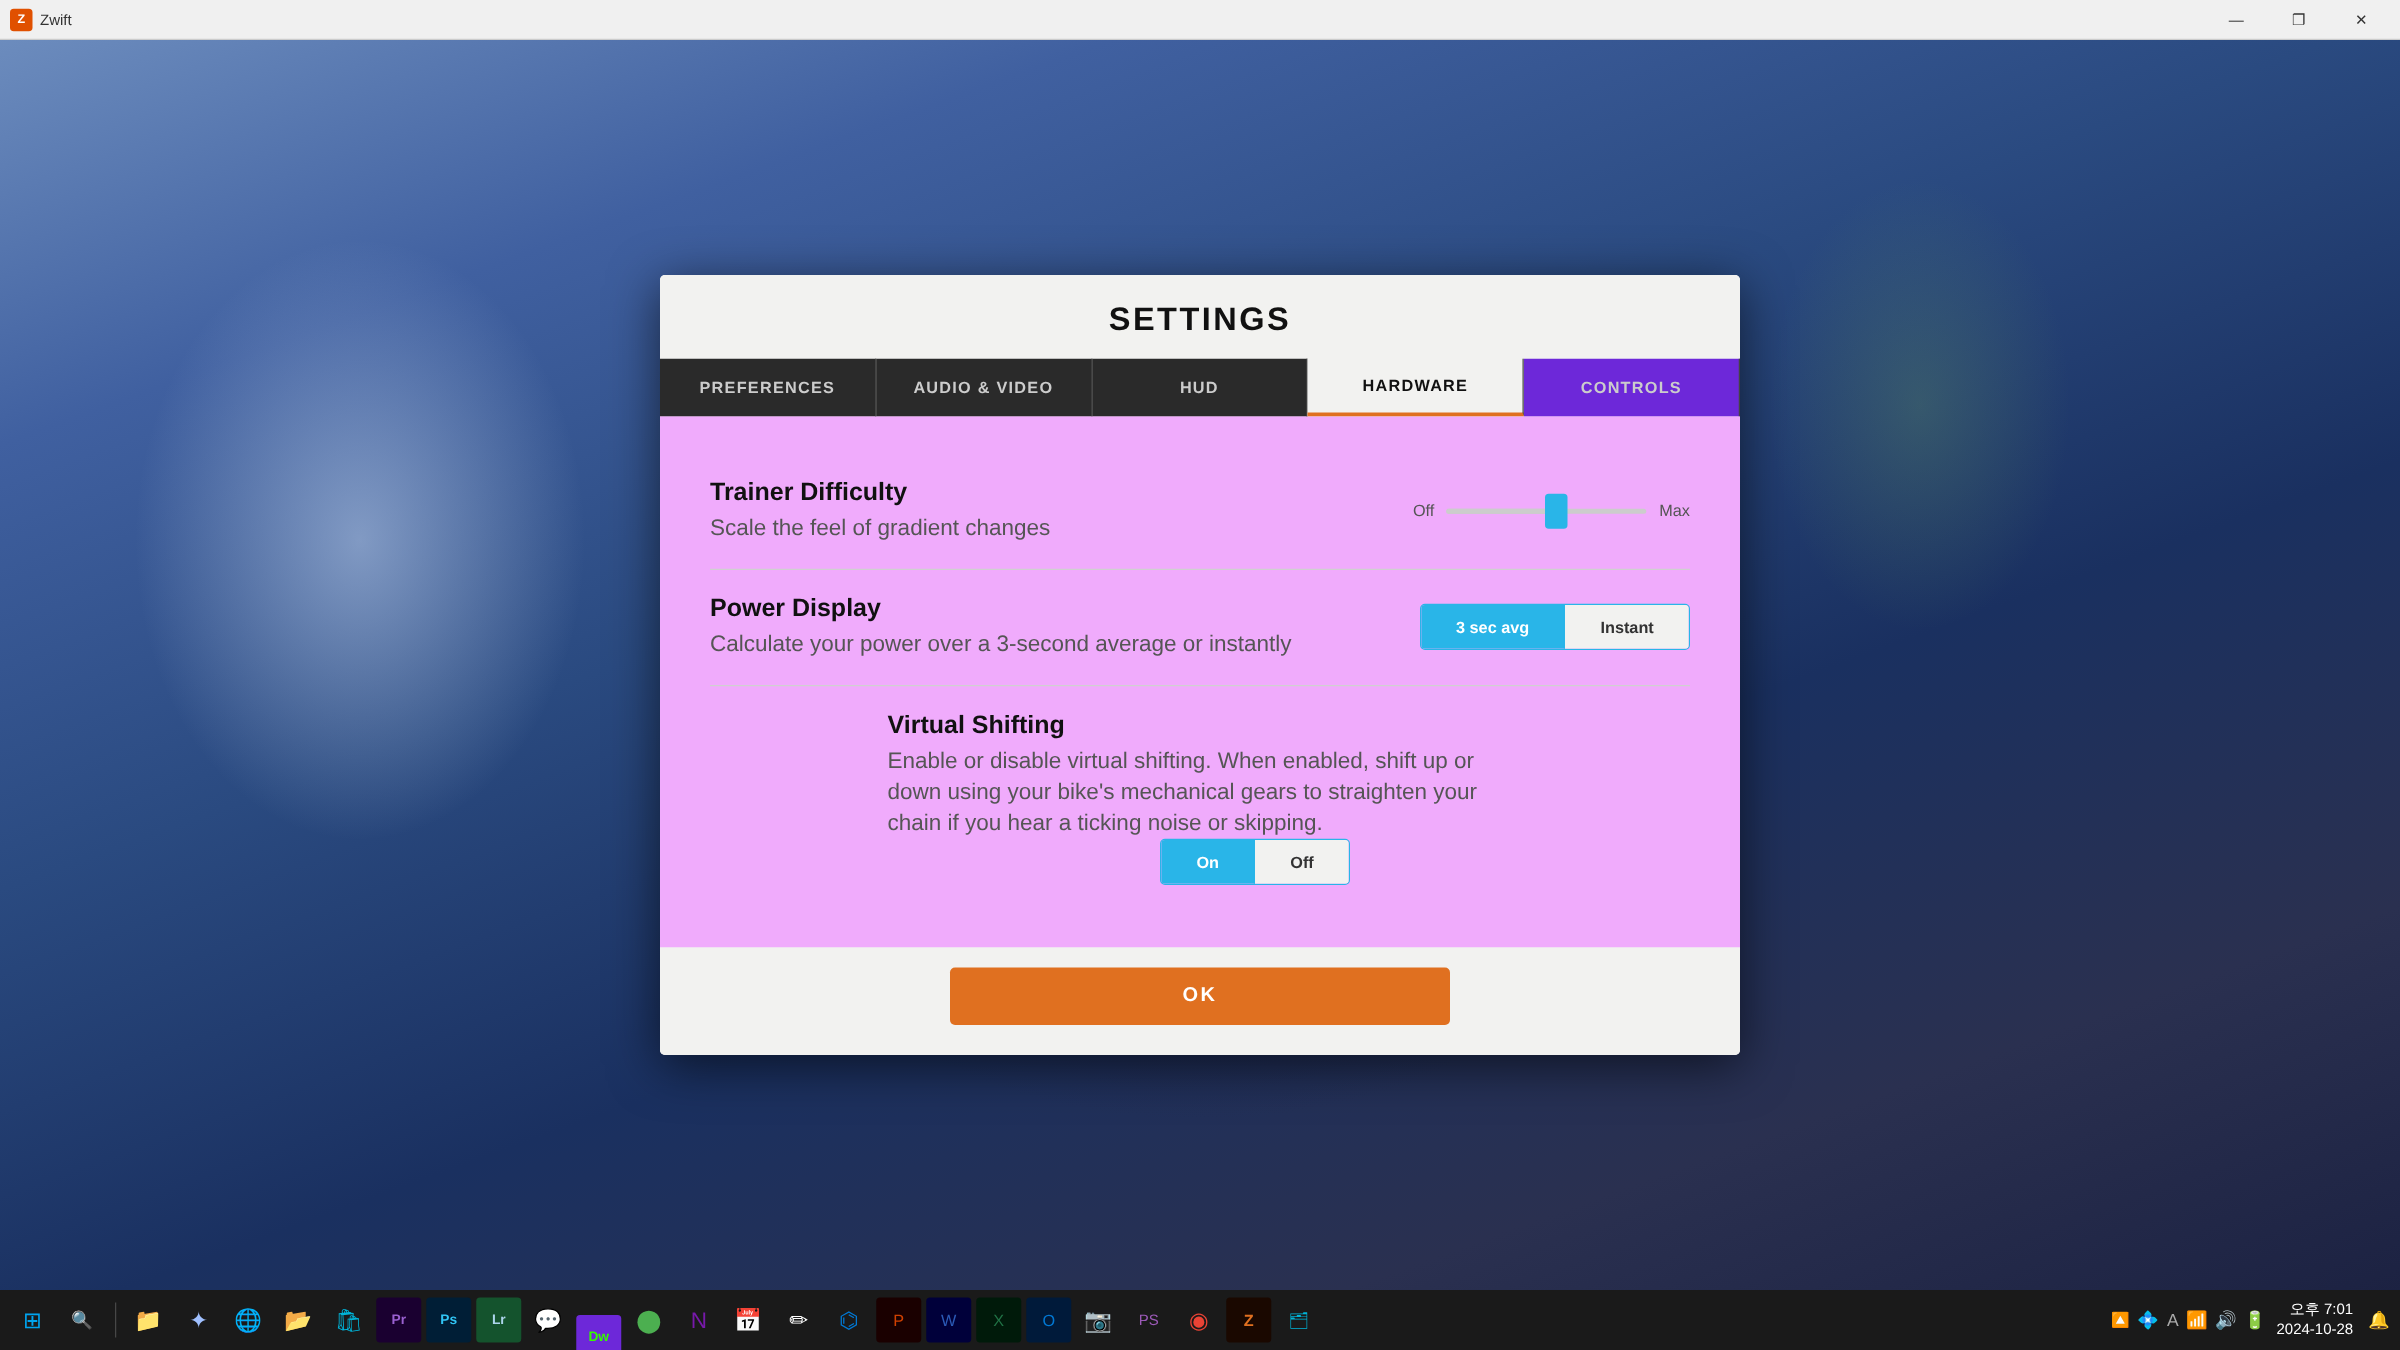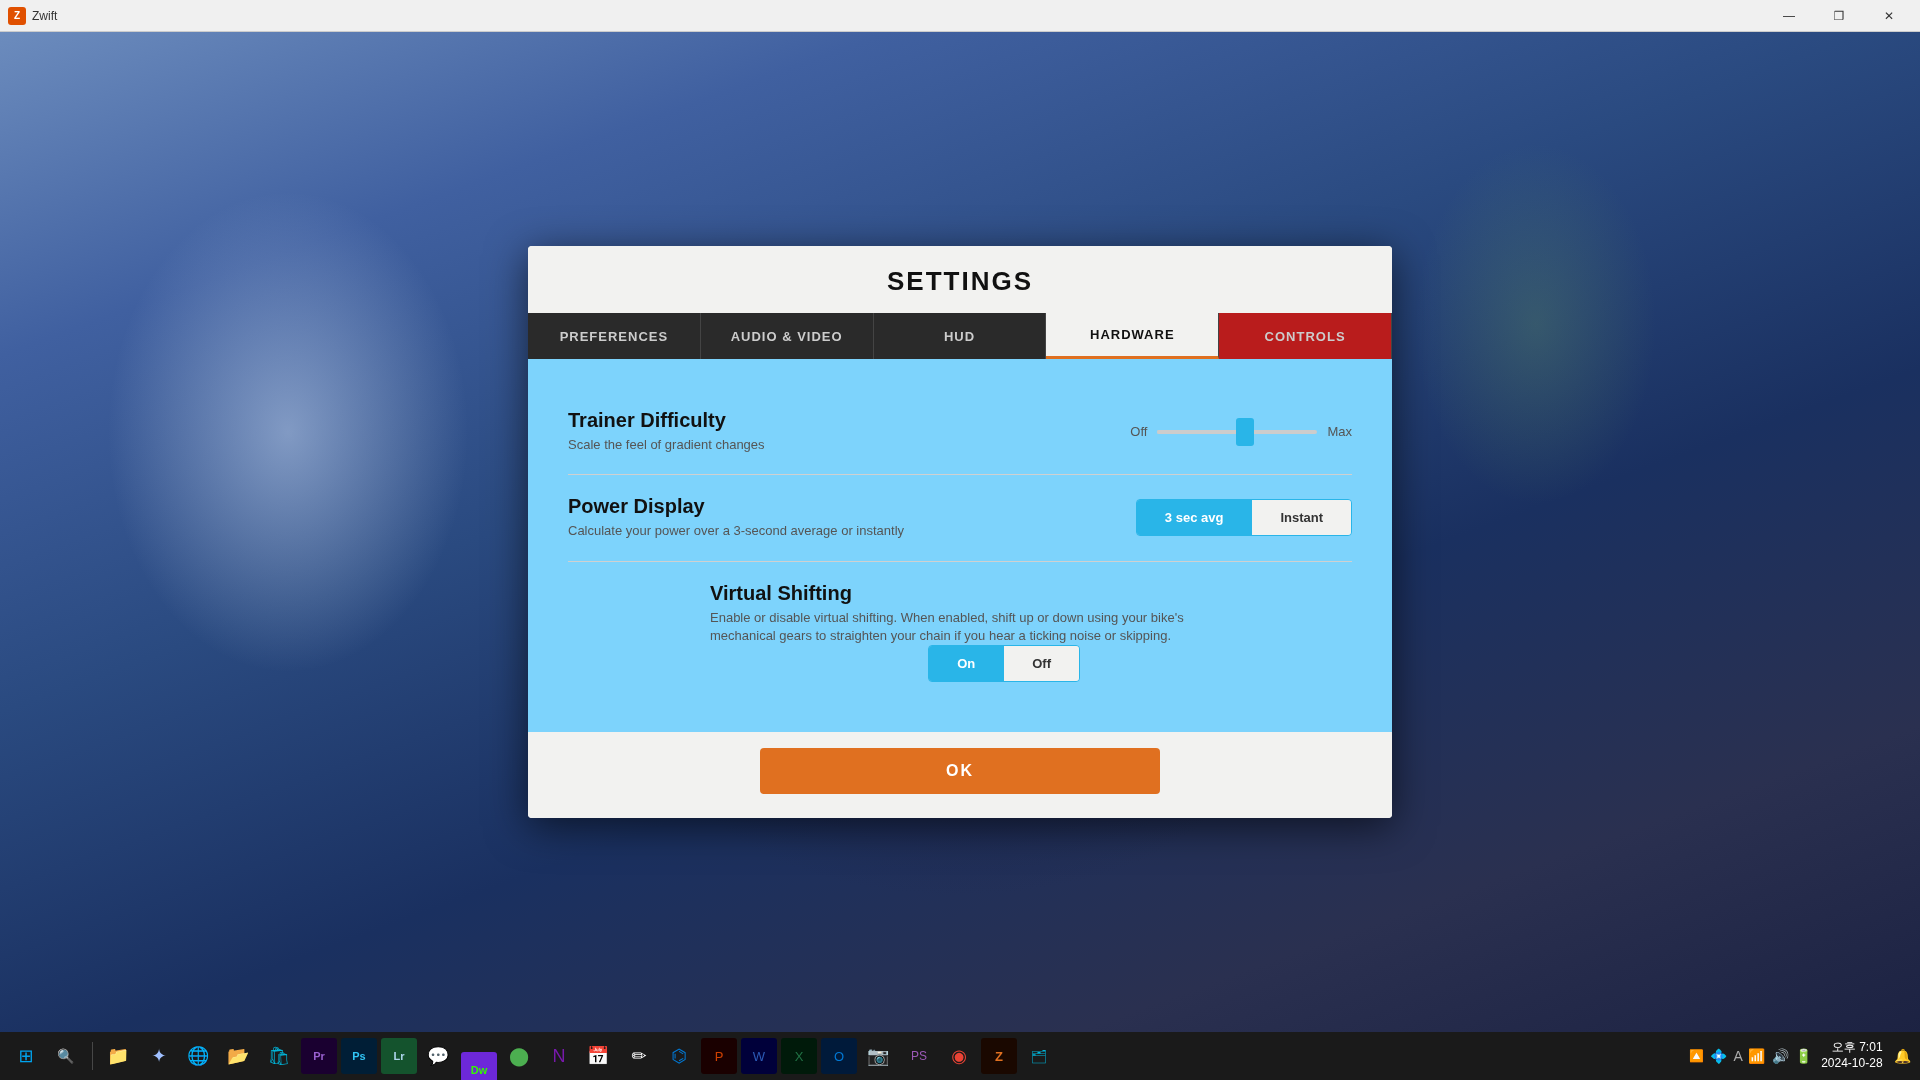--- a/index.html
+++ b/index.html
@@ -173,29 +173,29 @@
       border-right: 1px solid #444;
     }
     .tab:first-child { border-left: none; }
     .tab.active {
       background: #f2f2f0;
       color: #111;
       border-bottom: 3px solid #e07020;
       position: relative;
     }
     .tab-controls {
-      background: #b91c1c;
+      background: #6d28d9;
       color: #ccc;
       overflow: hidden;
     }
 
     
     .modal-content {
       padding: 30px 40px;
-      background: #7dd3fc;
+      background: #f0abfc;
     }
 
     .setting-row {
       display: flex;
       align-items: center;
       justify-content: space-between;
       padding: 20px 0;
       border-bottom: 1px solid #d0d0d0;
     }
     .setting-row:last-child { border-bottom: none; flex-direction: column; }
@@ -203,21 +203,21 @@
       flex: 1;
       max-width: 500px;
     }
     .setting-title {
       font-size: 20px;
       font-weight: bold;
       color: #111;
       margin-bottom: 4px;
     }
     .setting-desc {
-      font-size: 13px;
+      font-size: 18px;
       color: #555;
       line-height: 1.4;
     }
     .setting-control {
       display: flex;
       align-items: center;
       gap: 0;
       min-width: 240px;
       justify-content: flex-end;
     }

